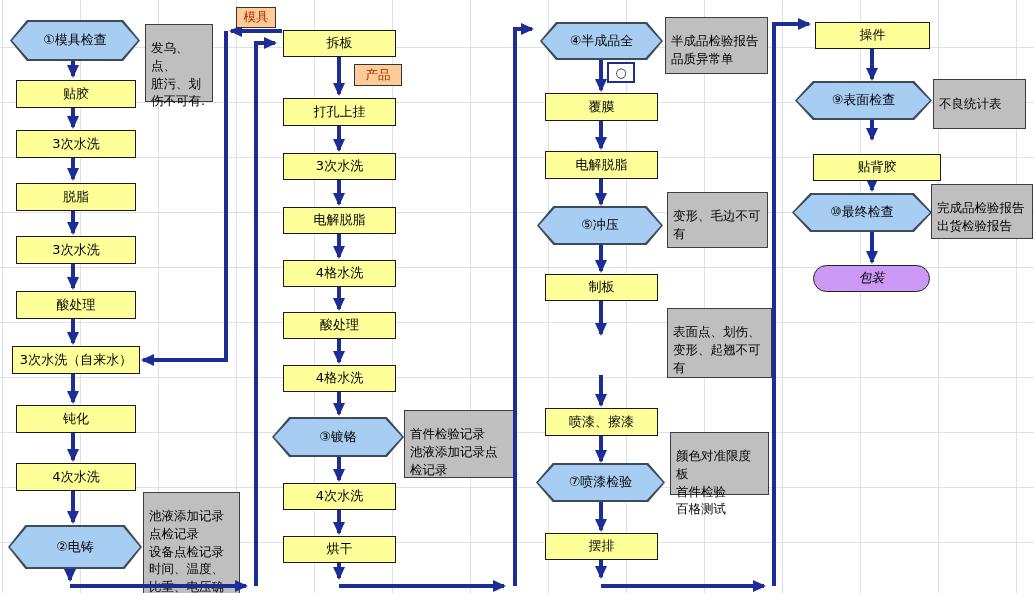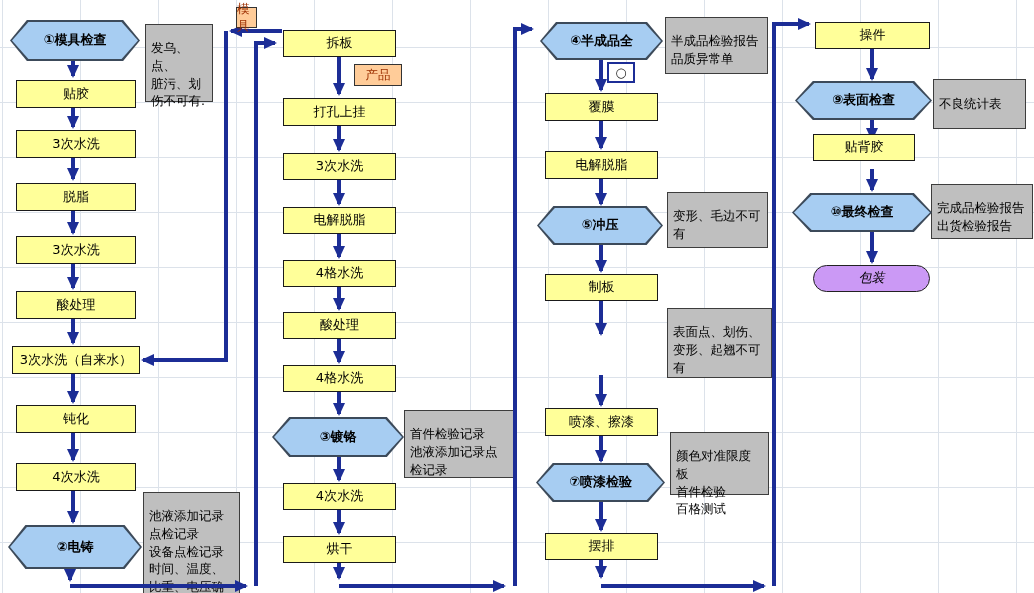--- a/index.html
+++ b/index.html
@@ -15,21 +15,21 @@
   }
   .wires{position:absolute;left:0;top:0;z-index:3;}
   .node{position:absolute;display:flex;align-items:center;justify-content:center;
     font-size:13px;line-height:1.15;text-align:center;z-index:4;box-sizing:border-box;}
   .process{background:#ffff99;border:1.6px solid #1a1a1a;}
   .hex{z-index:4;}
   .hex .hx-border{position:absolute;inset:0;background:#3c4a5a;
     clip-path:polygon(0 50%,13% 0,87% 0,100% 50%,87% 100%,13% 100%);}
   .hex .hx-fill{position:absolute;inset:2px;background:#a7cdf2;
     clip-path:polygon(0 50%,13% 0,87% 0,100% 50%,87% 100%,13% 100%);}
-  .hex .hx-label{position:absolute;inset:0;display:flex;align-items:center;justify-content:center;font-weight:bold;}
+  .hex .hx-label{position:absolute;inset:0;display:flex;align-items:center;justify-content:center;}
   .stadium{background:#cb99f5;border:1.6px solid #222;border-radius:14px;font-style:italic;}
   .note{position:absolute;background:#bfbfbf;border:1.5px solid #3d3d3d;z-index:2;
     font-size:12.5px;line-height:1.42;padding:14px 5px;white-space:pre-line;
     text-align:left;box-sizing:border-box;}
   .note.v-center{display:flex;align-items:center;}
   .tag{position:absolute;background:#ffcc99;border:1px solid #333;color:#9c2f00;
     font-size:12.5px;display:flex;align-items:center;justify-content:center;
     z-index:5;box-sizing:border-box;}
   .circlebox{position:absolute;background:#fff;border:2px solid #1c2d96;z-index:5;
     display:flex;align-items:center;justify-content:center;font-size:13px;color:#222;
@@ -199,21 +199,21 @@
     </div>
 
   <div class="node process" style="left:815px;top:22px;width:115px;height:27px">
       <span>操件</span>
     </div>
   <div class="node hex" style="left:795px;top:81px;width:137px;height:39px">
     <div class="hx-border"></div>
     <div class="hx-fill"></div>
     <div class="hx-label">⑨表面检查</div>
   </div>
-  <div class="node process" style="left:813px;top:134px;width:102px;height:27px">
+  <div class="node process" style="left:813px;top:154px;width:128px;height:27px">
       <span>贴背胶</span>
     </div>
   <div class="node hex" style="left:792px;top:193px;width:140px;height:39px">
     <div class="hx-border"></div>
     <div class="hx-fill"></div>
     <div class="hx-label">⑩最终检查</div>
   </div>
   <div class="node stadium" style="left:813px;top:265px;width:117px;height:27px">
       <span>包装</span>
     </div>
@@ -236,17 +236,17 @@
   <div class="note" style="left:667px;top:308px;width:105px;height:70px">表面点、划伤、
 变形、起翘不可
 有</div>
   <div class="note" style="left:670px;top:432px;width:99px;height:63px">颜色对准限度板
 首件检验
 百格测试</div>
   <div class="note v-center" style="left:933px;top:79px;width:93px;height:50px">不良统计表</div>
   <div class="note" style="left:931px;top:184px;width:102px;height:55px">完成品检验报告
 出货检验报告</div>
 
-  <div class="tag" style="left:236px;top:7px;width:21px;height:21px">模具</div>
+  <div class="tag" style="left:236px;top:7px;width:40px;height:21px">模具</div>
   <div class="tag" style="left:354px;top:64px;width:48px;height:22px">产品</div>
   <div class="circlebox" style="left:607px;top:62px;width:28px;height:21px">○</div>
 
 </div>
 
 </body></html>

